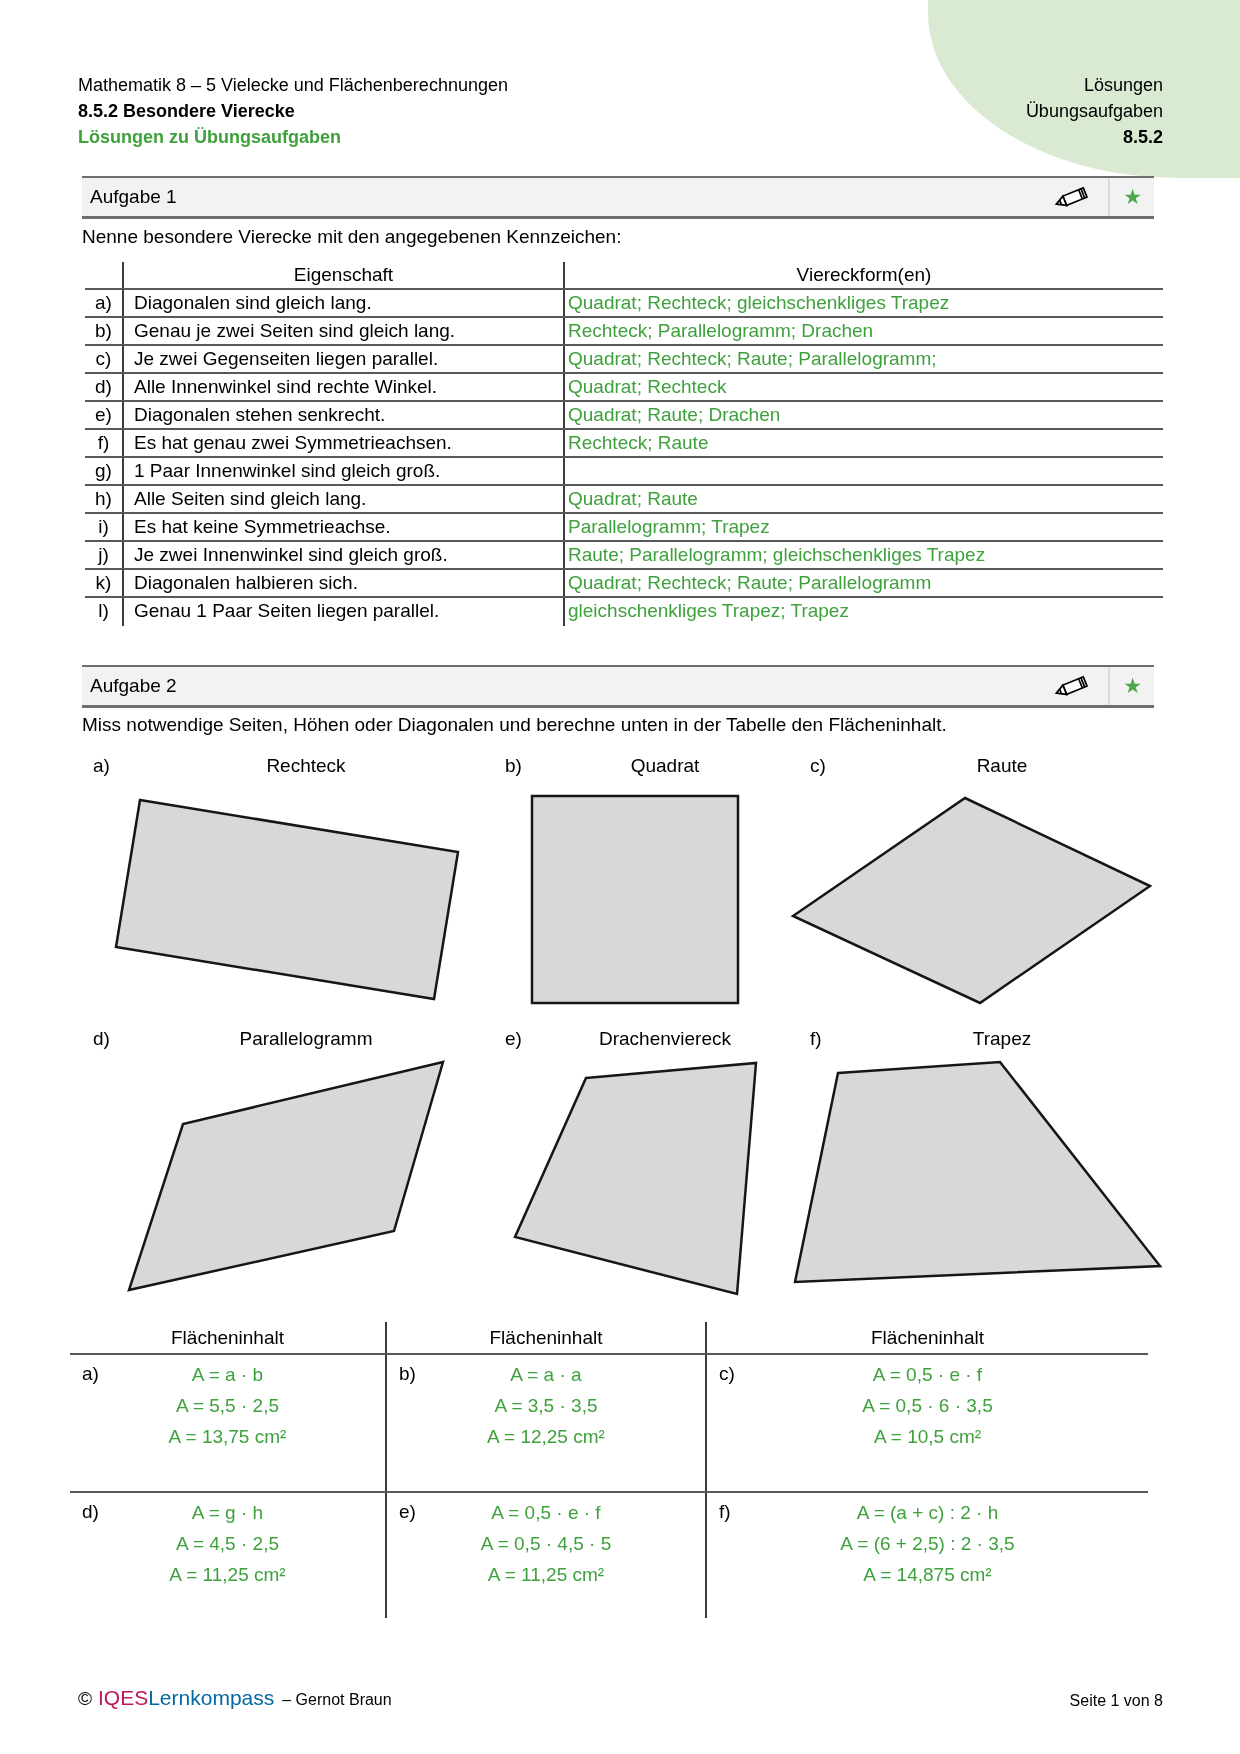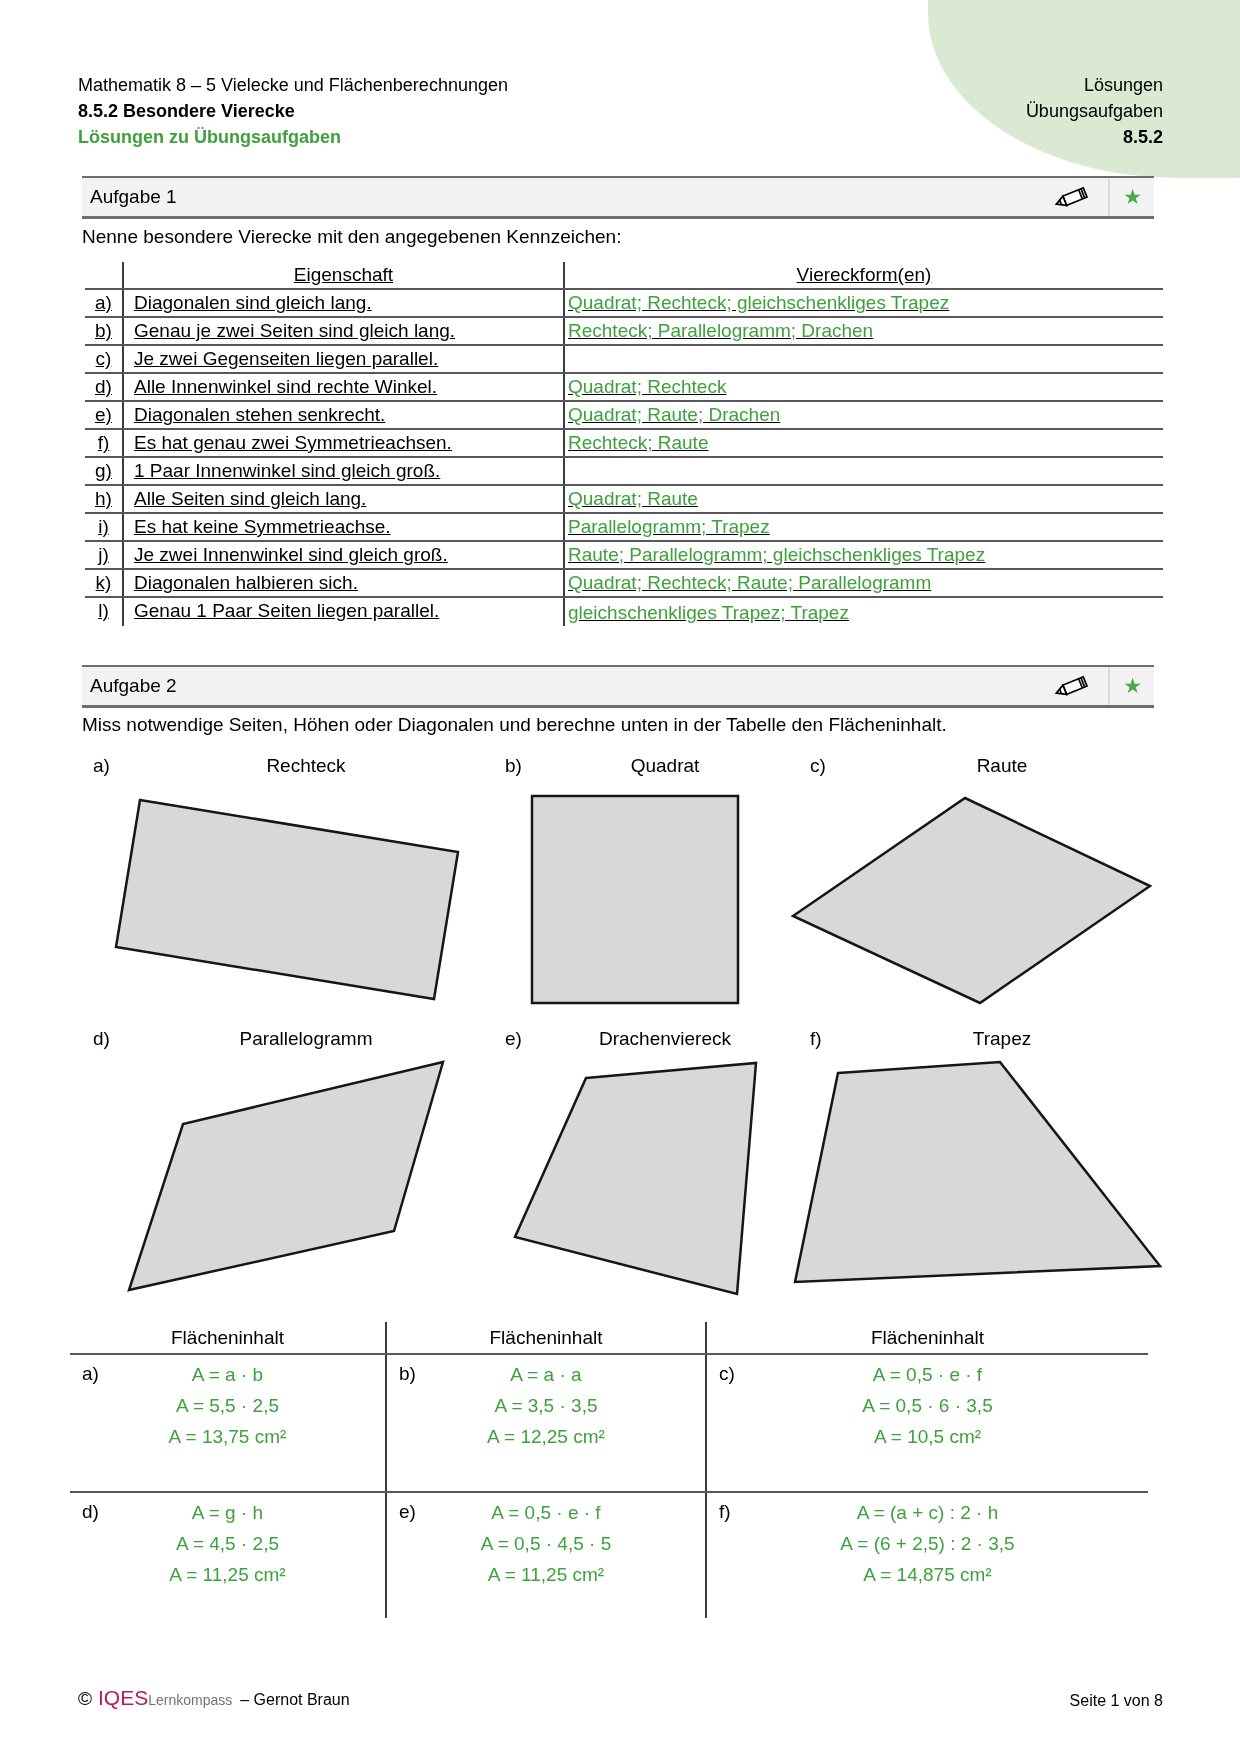--- a/index.html
+++ b/index.html
@@ -33,21 +33,21 @@
   }
   .taskbar .title{position:absolute;left:8px;top:0;line-height:38px;font-size:19px;}
   .taskbar .bar-divider{position:absolute;left:1026px;top:0;width:2px;height:100%;background:#dcdcdc;}
   .taskbar .pencil{position:absolute;right:58px;top:3px;}
   .taskbar .star{position:absolute;right:12px;top:0;line-height:38px;font-size:21px;color:#4ea84e;}
 
   .instr{left:82px;font-size:19px;}
 
   
   .t1-table{left:85px;top:262px;width:1078px;font-size:19px;}
-  .t1-row{display:flex;height:28px;border-bottom:2px solid #585858;align-items:flex-end;box-sizing:border-box;text-decoration:underline;}
+  .t1-row{display:flex;height:28px;border-bottom:2px solid #585858;align-items:flex-start;box-sizing:border-box;}
   .t1-row.last{border-bottom:none;}
   .t1-letter{flex:0 0 37px;text-align:center;border-right:2px solid #3c3c3c;align-self:stretch;line-height:26px;}
   .t1-prop{flex:0 0 441px;padding-left:10px;border-right:2px solid #3c3c3c;align-self:stretch;line-height:26px;box-sizing:border-box;}
   .t1-ans{flex:1;padding-left:3px;color:#3ea13c;line-height:26px;}
   .t1-head .t1-prop,.t1-head .t1-ans{text-align:center;color:#000;padding-left:0;}
 
   
   .shp-letter{font-size:19px;}
   .shp-name{font-size:19px;width:300px;text-align:center;}
 
@@ -63,21 +63,21 @@
   .a-head{position:absolute;top:5px;left:0;width:100%;text-align:center;}
   .a-cell{position:absolute;left:0;width:100%;}
   .a-cell .cl{position:absolute;left:12px;top:8px;}
   .fwrap{padding-top:8px;}
   .fline{height:23px;line-height:23px;margin-bottom:8px;text-align:center;color:#3ea13c;}
 
   
   .footer-left{left:78px;top:1686px;white-space:nowrap;}
   .footer-left .cc{font-size:19px;vertical-align:baseline;}
   .footer-left .iqes{font-size:21px;color:#be185d;margin-left:6px;}
-  .footer-left .lern{font-size:14px;color:#737373;}
+  .footer-left .lern{font-size:21px;color:#0369a1;}
   .footer-left .author{font-size:16px;margin-left:8px;}
   .footer-right{right:77px;top:1692px;font-size:16px;}
 </style>
 </head>
 <body>
 
 <div class="abs blob"></div>
 
 <svg class="abs shapes-layer" width="1240" height="1754" viewBox="0 0 1240 1754">
   <g id="shapes-group">
@@ -130,20 +130,21 @@
     <div class="t1-ans">Quadrat; Rechteck; gleichschenkliges Trapez</div>
   </div>
   <div class="t1-row">
     <div class="t1-letter">b)</div>
     <div class="t1-prop">Genau je zwei Seiten sind gleich lang.</div>
     <div class="t1-ans">Rechteck; Parallelogramm; Drachen</div>
   </div>
   <div class="t1-row">
     <div class="t1-letter">c)</div>
     <div class="t1-prop">Je zwei Gegenseiten liegen parallel.</div>
+    <div class="t1-ans">Quadrat; Rechteck; Raute; Parallelogramm;</div>
   </div>
   <div class="t1-row">
     <div class="t1-letter">d)</div>
     <div class="t1-prop">Alle Innenwinkel sind rechte Winkel.</div>
     <div class="t1-ans">Quadrat; Rechteck</div>
   </div>
   <div class="t1-row">
     <div class="t1-letter">e)</div>
     <div class="t1-prop">Diagonalen stehen senkrecht.</div>
     <div class="t1-ans">Quadrat; Raute; Drachen</div>

